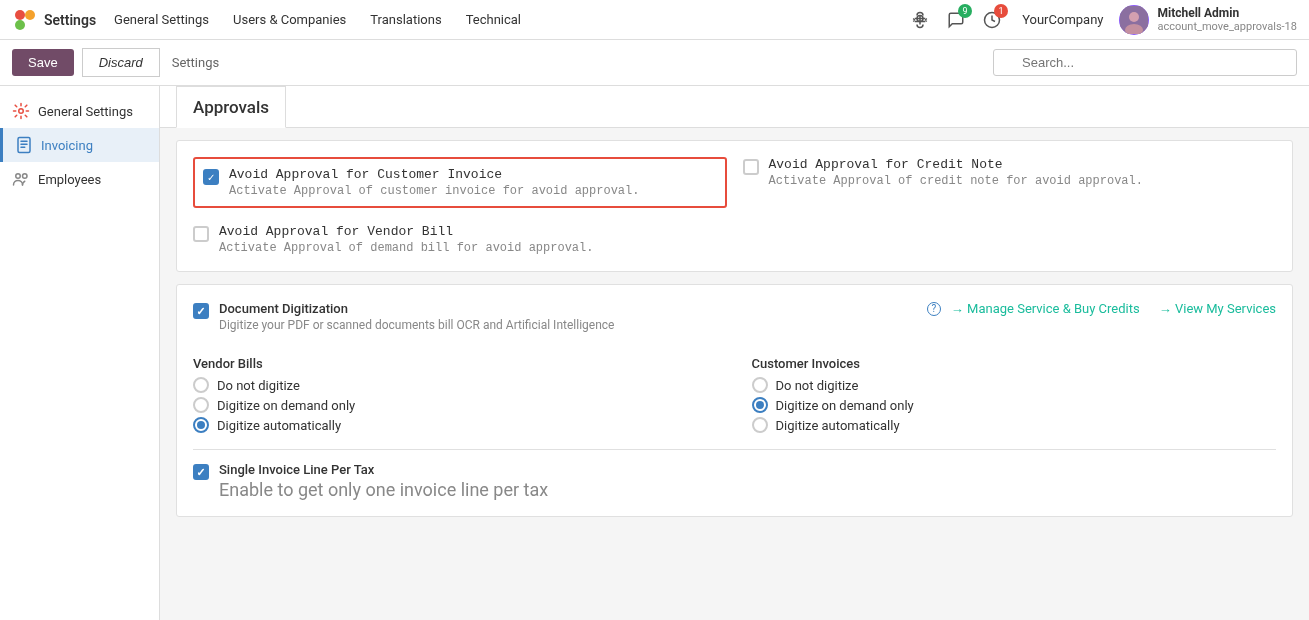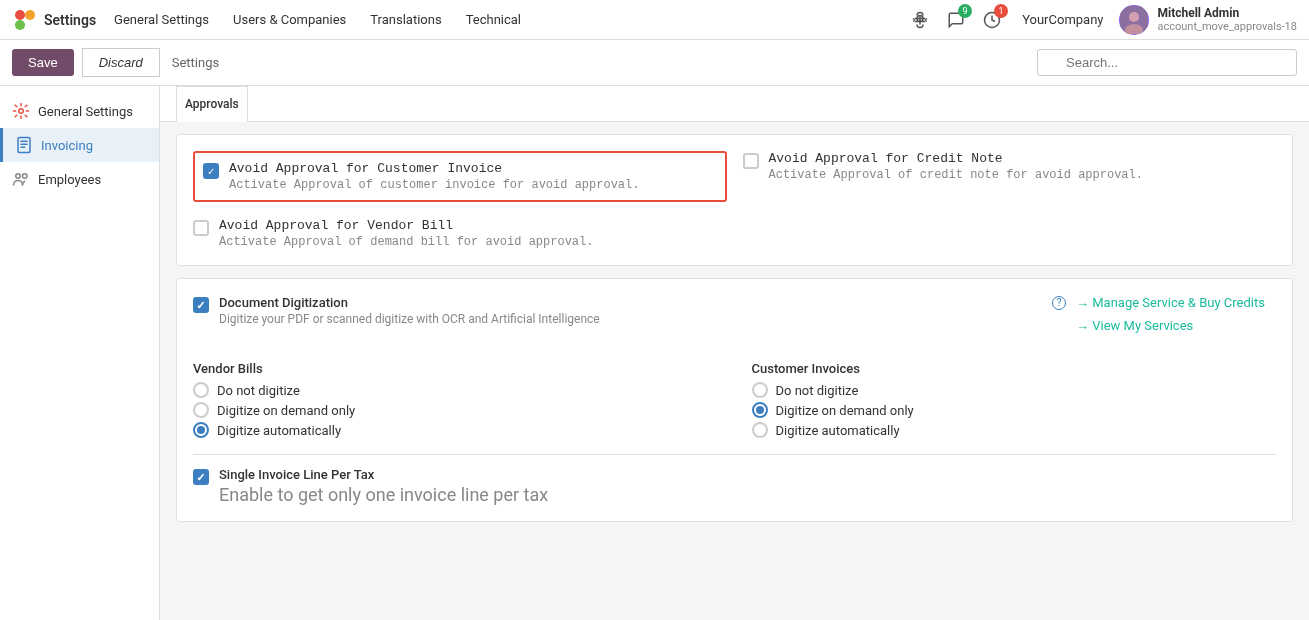--- a/index.html
+++ b/index.html
@@ -61,21 +61,21 @@
       padding: 6px 16px; border-radius: 3px; cursor: pointer; font-size: 13px;
     }
     .btn-discard {
       background: #fff; color: #333; border: 1px solid #ccc;
       padding: 6px 16px; border-radius: 0; cursor: pointer; font-size: 13px; font-style: italic;
     }
     .toolbar-title { font-size: 13px; color: #666; margin-left: 4px; }
     .toolbar-spacer { flex: 1; }
     .search-box {
       border: 1px solid #ccc; border-radius: 3px;
-      padding: 5px 10px 5px 28px; font-size: 13px; width: 260px;
+      padding: 5px 10px 5px 28px; font-size: 13px; width: 304px;
       position: relative; background: #fff;
     }
     .search-wrap { position: relative; }
     .search-icon-abs {
       position: absolute; left: 8px; top: 50%; transform: translateY(-50%);
       color: #999; font-size: 13px;
     }
 
     
     .main-layout {
@@ -104,21 +104,21 @@
     .content {
       flex: 1; overflow-y: auto; background: #f5f5f5;
     }
 
     
     .tabs-bar {
       background: #fff; border-bottom: 1px solid #ddd;
       display: flex; padding: 0 16px;
     }
     .tab {
-      padding: 10px 8px; cursor: pointer; font-size: 12px;
+      padding: 10px 16px; cursor: pointer; font-size: 17px;
       border: 1px solid transparent; margin-bottom: -1px;
       color: #555;
     }
     .tab.active {
       border: 1px solid #ddd; border-bottom: 1px solid #fff;
       background: #fff; color: #333; font-weight: 500;
     }
 
     
     .section { background: #fff; margin: 12px 16px; border: 1px solid #e0e0e0; border-radius: 3px; }
@@ -335,23 +335,23 @@
     <div class="section">
       <div class="section-body">
 
         <div style="display:flex;gap:10px;align-items:flex-start;margin-bottom:16px;">
           <div class="checkbox-wrap checked" style="margin-top:2px;"></div>
           <div style="flex:1;">
             <div style="display:flex;align-items:center;gap:4px;justify-content:space-between;">
               <span class="label" style="font-size:13px;font-weight:500;">Document Digitization</span>
               <span class="info-icon">?</span>
             </div>
-            <div class="desc" style="font-size:12px;color:#888;margin-top:2px;">Digitize your PDF or scanned digitize with OCR and Artificial Intelligence</div>
-          </div>
-          <div style="display:flex;flex-direction:column;gap:4px;min-width:200px;">
+            <div class="desc" style="font-size:12px;color:#888;margin-top:2px;">Digitize your PDF or scanned documents bill OCR and Artificial Intelligence</div>
+          </div>
+          <div style="display:flex;flex-direction:row;gap:19px;min-width:200px;">
             <a class="teal-link">→ Manage Service &amp; Buy Credits</a>
             <a class="teal-link">→ View My Services</a>
           </div>
         </div>
 
         <div style="display:grid;grid-template-columns:1fr 1fr;gap:34px;">
 
           <div class="radio-group">
             <div class="group-label">Vendor Bills</div>
             <div class="radio-option">

